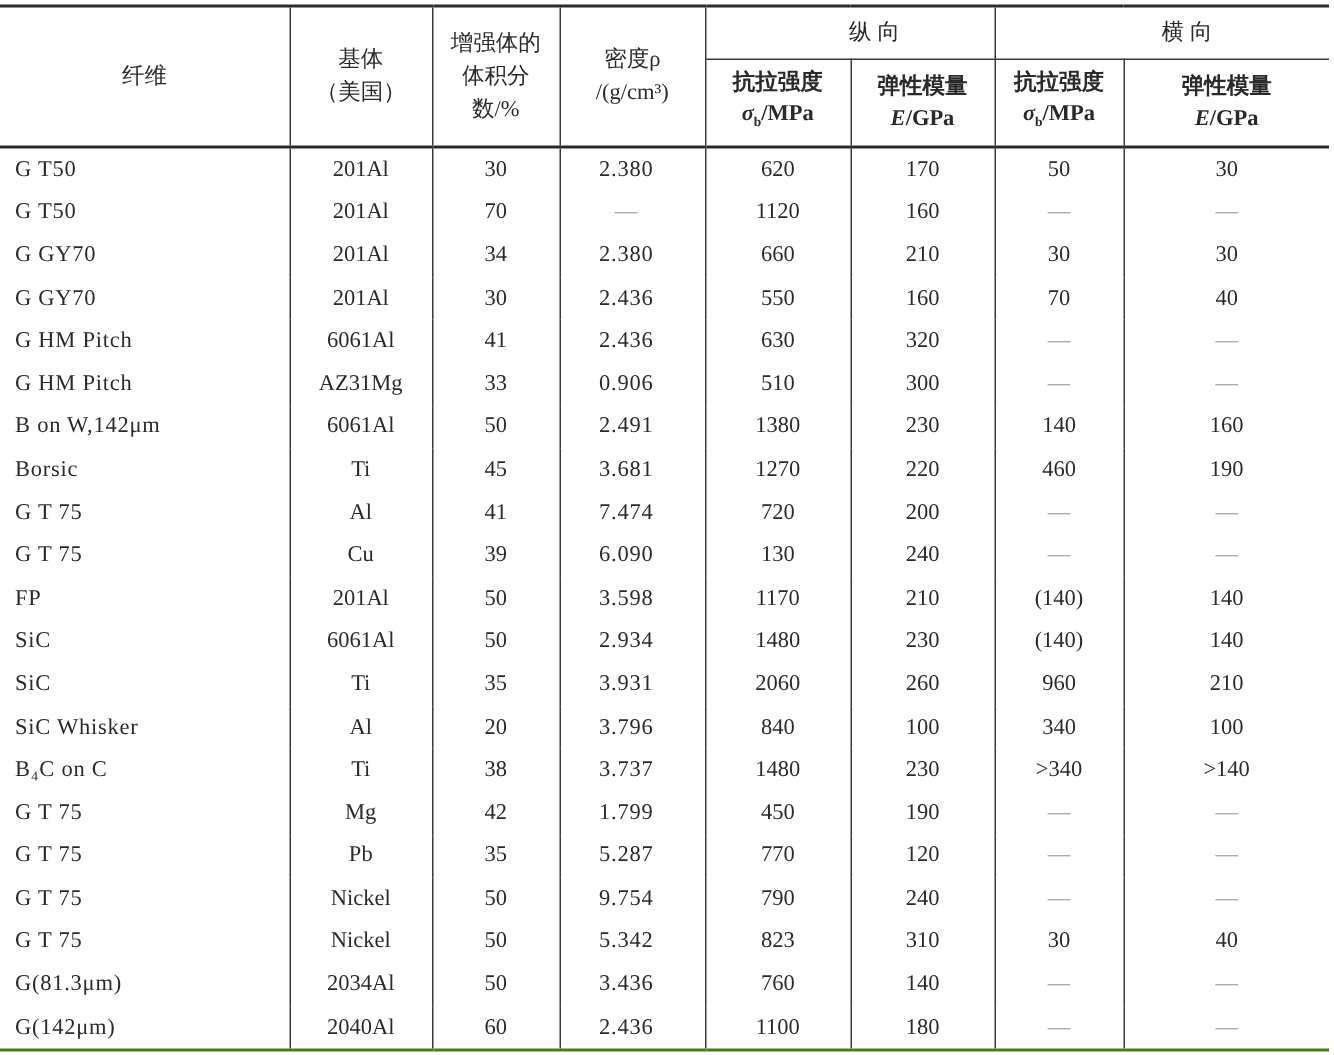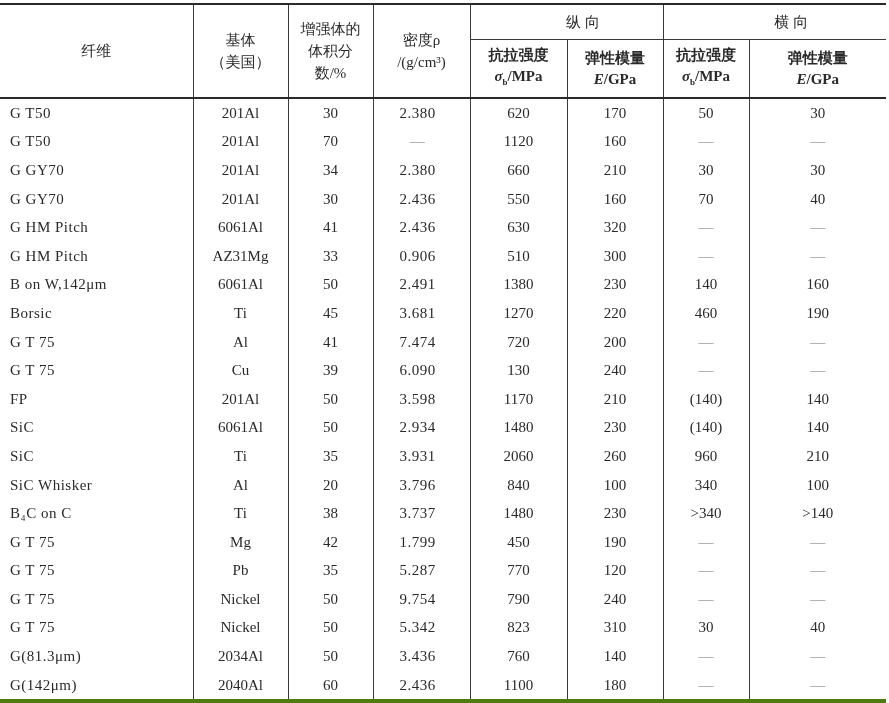--- a/index.html
+++ b/index.html
@@ -12,21 +12,21 @@
   th:first-child { border-left:none; }
   th:last-child { border-right:none; }
   thead tr.r1 th { border-top:2px solid #2a2a2a; }
   thead tr.r1 th.grp { height:34px; border-bottom:1.5px solid #3a3a3a; letter-spacing:4px;padding-left:37px; }
   thead tr.r2 th { height:57px; line-height:21px;font-weight:bold; }
   thead tr:last-child th, thead th.span2 { border-bottom:2px solid #2a2a2a; }
   td { font-size:15px; height:28.6px; padding:0; text-align:center; vertical-align:middle; border-left:1.5px solid #3a3a3a; border-right:1.5px solid #3a3a3a; white-space:nowrap; }
   td:first-child { border-left:none; text-align:left; padding-left:10px; letter-spacing:0.5px; }
   td:last-child { border-right:none; }
   td.den { padding-right:8px; letter-spacing:0.5px; }
-  tbody tr:last-child td { border-bottom:4px solid #4d7c0f; }
+  tbody tr:last-child td { border-bottom:2px solid #4d7c0f; }
   .dash { color:#9a9a9a; }
   .sym { font-style:italic; }
   sub, sup { font-size:9px; }
 </style>
 </head>
 <body>
 
 <div class="wrap">
 <table>
   <colgroup>

